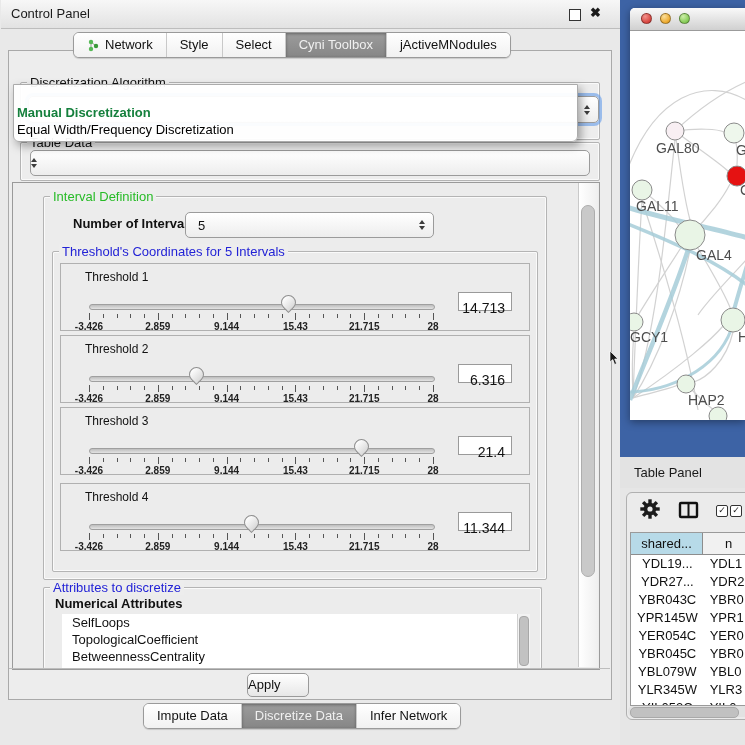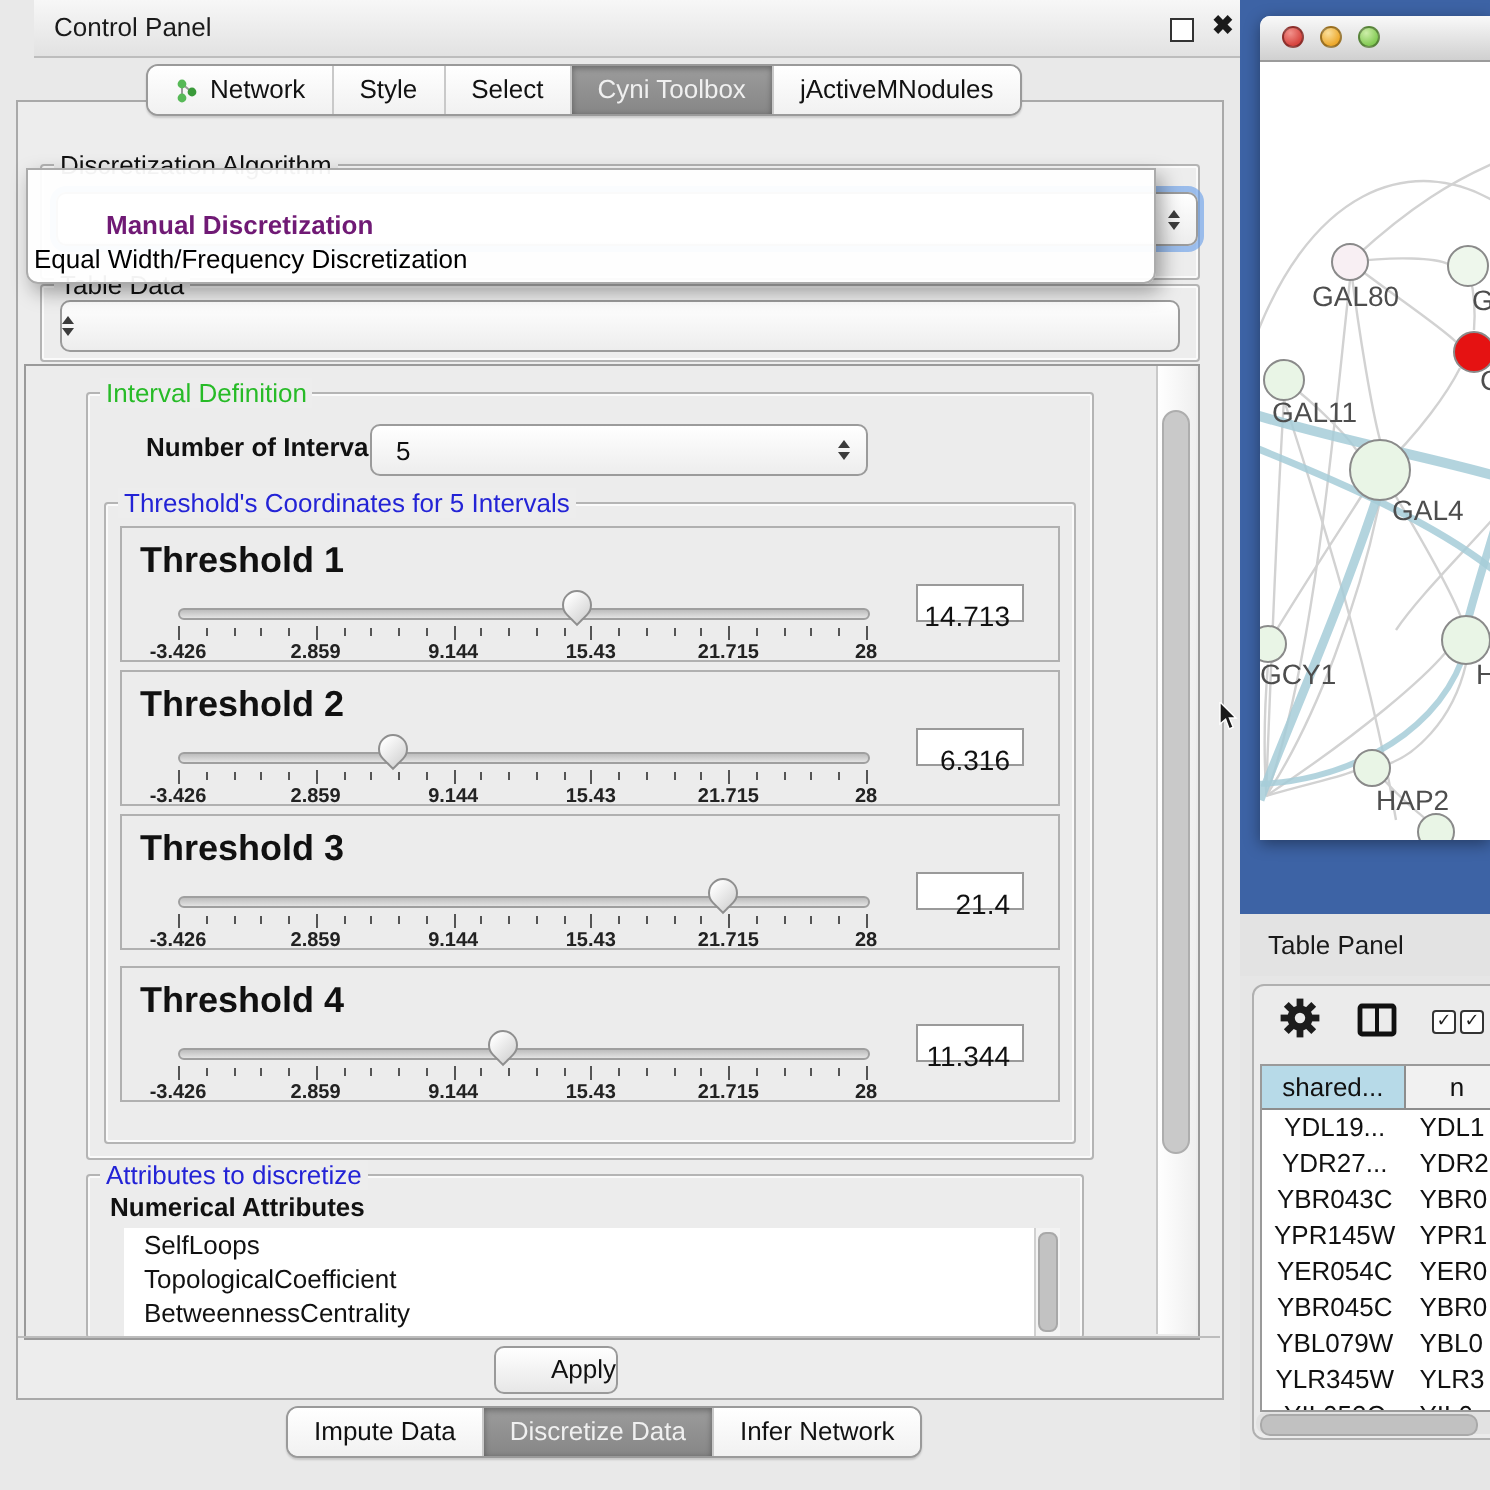--- a/index.html
+++ b/index.html
@@ -1,20 +1,20 @@
 <!DOCTYPE html>
 <html><head>
 <meta charset="utf-8">
 <style>
   html,body{margin:0;padding:0;}
   body{width:745px;height:745px;position:relative;overflow:hidden;
        font-family:"Liberation Sans", sans-serif;background:#e9e9e9;color:#111;}
   .abs{position:absolute;}
   
-  #title-bar{left:17px;top:0;width:608px;height:28px;
+  #title-bar{left:1px;top:0;width:608px;height:28px;
     background:linear-gradient(#f7f7f7,#e2e2e2);border-bottom:1px solid #bdbdbd;padding-left:48px;}
   #title-text{left:10px;top:6px;font-size:13px;color:#1a1a1a;}
   #float-icon{left:568px;top:9px;width:10px;height:10px;border:1.5px solid #333;background:#fff;}
   #close-icon{left:589px;top:5px;font-size:13px;font-weight:bold;color:#1a1a1a;}
   .seg-group{display:flex;border:1px solid #9a9a9a;border-radius:6px;overflow:hidden;
     height:24px;background:#fff;box-shadow:0 1px 1px rgba(0,0,0,.15);}
   .seg{display:flex;align-items:center;padding:0 13px;font-size:13px;line-height:24px;
     background:linear-gradient(#ffffff,#f1f1f1);border-left:1px solid #c9c9c9;cursor:default;}
   .seg:first-child{border-left:none;}
   .seg.sel{background:linear-gradient(#9c9c9c,#868686);color:#f0f0f0;
@@ -35,46 +35,46 @@
   .tri-up{width:0;height:0;border-left:3.5px solid transparent;border-right:3.5px solid transparent;
     border-bottom:4.5px solid #3c3c3c;}
   .tri-dn{width:0;height:0;border-left:3.5px solid transparent;border-right:3.5px solid transparent;
     border-top:4.5px solid #3c3c3c;}
   #algo-combo{left:28px;top:96px;width:569px;height:25px;
     box-shadow:0 0 0 3px rgba(98,155,233,.6);}
   #algo-popup{left:13px;top:84px;width:563px;height:56px;background:rgba(255,255,255,.95);
     border:1px solid #ababab;border-radius:0 0 6px 6px;box-shadow:3px 4px 10px rgba(0,0,0,.35);
     z-index:20;font-size:13px;}
   #popup-prompt{top:2px;left:0;width:100%;text-align:center;color:#b9b9b9;}
-  #popup-item-1{top:20px;left:3px;font-weight:bold;color:#701a75;margin-left:36px;}
+  #popup-item-1{top:20px;left:3px;font-weight:bold;color:#15803d;}
   #popup-item-2{top:37px;left:3px;color:#000;}
   
   #scroll-pane{left:12px;top:182px;width:586px;height:486px;border:1px solid #9a9a9a;overflow:hidden;background:#ececec;}
   #v-scrollbar{left:578px;top:183px;width:19px;height:484px;background:linear-gradient(90deg,#ffffff,#efefef);
     border-left:1px solid #c9c9c9;}
   #v-thumb{left:581px;top:205px;width:12px;height:370px;border-radius:7px;background:#c9c9c9;border:1px solid #adadad;}
   
   .tpanel{position:relative;width:468px;height:66px;border:1px solid #b0b0b0;margin-bottom:4px;background:#ececec;}
-  .tpanel-label{position:absolute;left:9px;top:6px;font-size:18px;font-weight:bold;}
+  .tpanel-label{position:absolute;left:24px;top:6px;font-size:12px;font-weight:normal;}
   .track{position:absolute;left:28px;top:40px;width:344px;height:4px;background:linear-gradient(#bdbdbd,#e3e3e3);
     border:1px solid #9f9f9f;border-radius:3px;}
   .thumb{position:absolute;top:31px;width:13px;height:13px;background:linear-gradient(#fefefe,#d9d9d9);
     border:1px solid #8f8f8f;border-radius:50% 50% 50% 0;transform:rotate(-45deg);z-index:2;}
   .tick{position:absolute;width:1px;background:#555;}
   .tick.minor{top:50px;height:4px;} .tick.major{top:49px;height:7px;}
   .scale-lab{position:absolute;top:57px;width:44px;text-align:center;font-size:10px;font-weight:bold;color:#222;}
   .val-box{position:absolute;left:397px;top:28px;width:54px;height:19px;background:#fff;border:1px solid #9a9a9a;
     font-size:14px;text-align:right;line-height:31px;padding-right:6px;box-sizing:border-box;}
   
   #attr-list{left:62px;top:614px;width:455px;height:54px;background:#fff;overflow:hidden;}
   .attr-item{font-size:13px;line-height:17px;padding-left:10px;}
   #list-scrollbar{left:517px;top:614px;width:12px;height:54px;background:#f3f3f3;border-left:1px solid #d0d0d0;}
   #list-thumb{left:519px;top:616px;width:8px;height:48px;border-radius:4px;background:#c2c2c2;border:1px solid #a8a8a8;}
   #apply-btn{left:247px;top:673px;width:60px;height:22px;border:1px solid #9a9a9a;border-radius:5px;
-    background:linear-gradient(#ffffff,#e7e7e7);font-size:13px;text-align:right;line-height:22px;}
+    background:linear-gradient(#ffffff,#e7e7e7);font-size:13px;text-align:left;line-height:22px;}
   #sep-line{left:9px;top:668px;width:601px;height:0;border-top:1px solid #bdbdbd;}
   
   #right-bg{left:620px;top:0;width:125px;height:457px;background:#3d63a5;}
   #right-low{left:620px;top:457px;width:125px;height:288px;background:#e6e6e6;border-top:1px solid #c2c2c2;}
   #net-window{left:630px;top:8px;width:115px;height:412px;background:#fff;border-radius:5px 0 0 0;
     box-shadow:0 2px 8px rgba(0,0,0,.4);}
   #net-titlebar{left:630px;top:8px;width:115px;height:22px;background:linear-gradient(#f9f9f9,#d0d0d0);
     border-bottom:1px solid #9b9b9b;border-radius:5px 0 0 0;}
   .light{position:absolute;top:13px;width:11px;height:11px;border-radius:50%;border:1px solid rgba(0,0,0,.35);box-sizing:border-box;}
   #net-canvas{left:630px;top:30px;}

